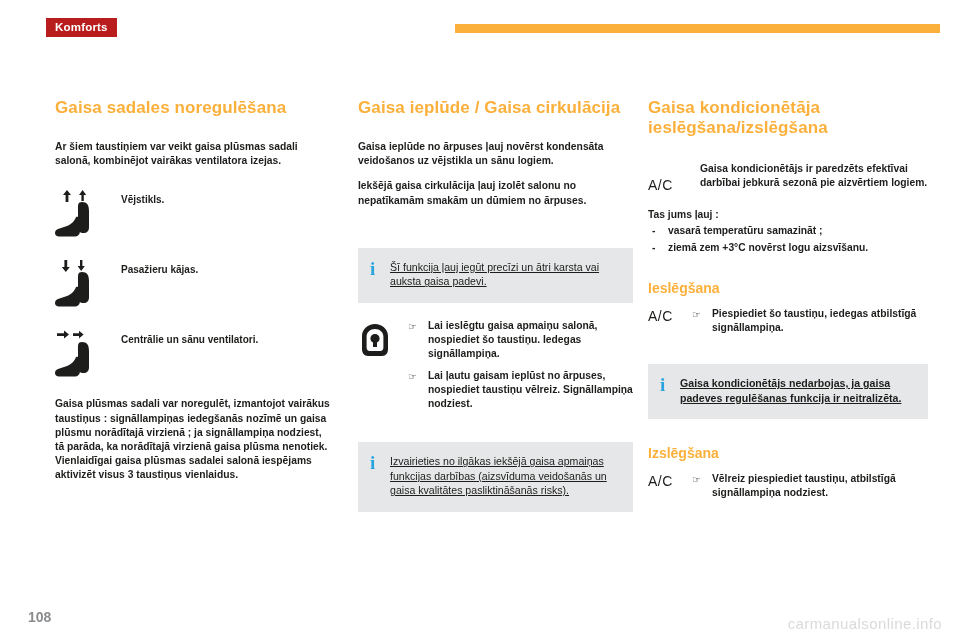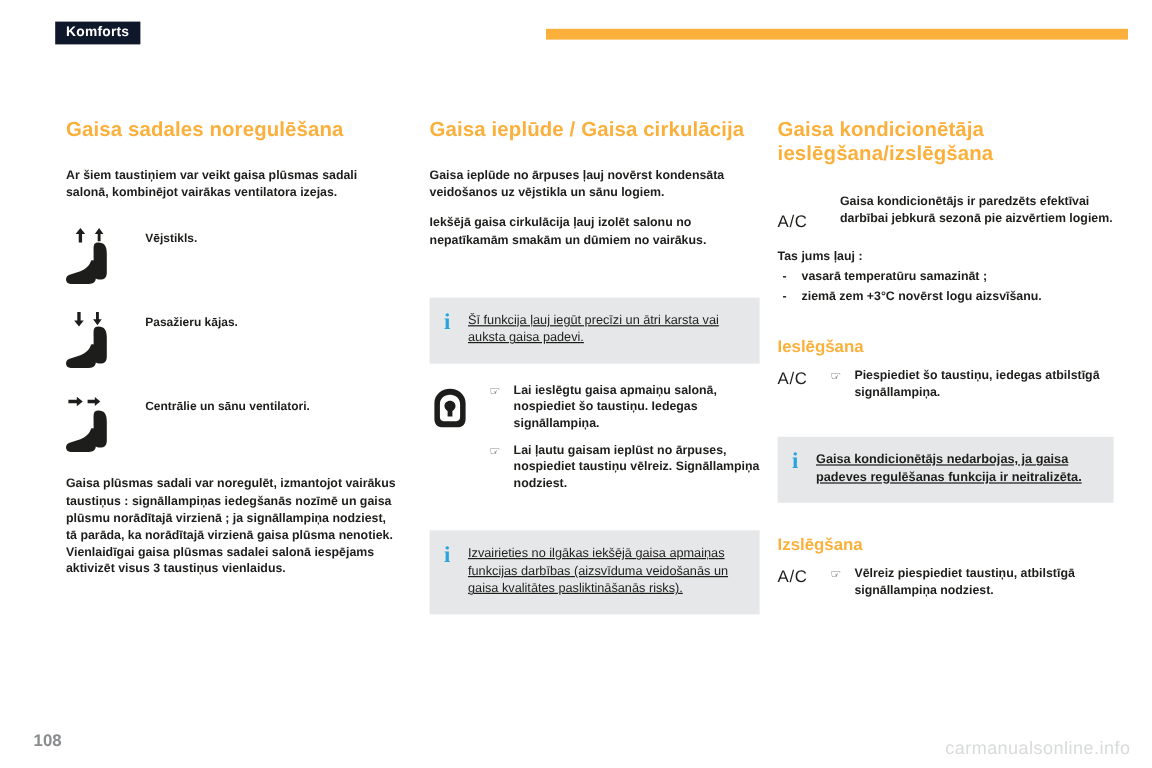--- a/index.html
+++ b/index.html
@@ -20,21 +20,21 @@
   .page-header {
     position: absolute;
     top: 0; left: 0;
     width: 960px;
     height: 52px;
   }
   .header-tab {
     position: absolute;
     left: 46px;
     top: 18px;
-    background: #0f172a;
+    background: #b91c1c;
     color: #ffffff;
     font-size: 11.5px;
     font-weight: bold;
     letter-spacing: .2px;
     padding: 3px 9px 4px 9px;
     line-height: 12px;
   }
   .header-rule {
     position: absolute;
     left: 455px;
@@ -275,21 +275,21 @@
       </div>
       <div class="icon-label">Centrālie un sānu ventilatori.</div>
     </div>
 
     <p class="body">Gaisa plūsmas sadali var noregulēt, izmantojot vairākus taustiņus : signāllampiņas iedegšanās nozīmē un gaisa plūsmu norādītajā virzienā ; ja signāllampiņa nodziest, tā parāda, ka norādītajā virzienā gaisa plūsma nenotiek. Vienlaidīgai gaisa plūsmas sadalei salonā iespējams aktivizēt visus 3 taustiņus vienlaidus.</p>
   </div>
 
   <div class="col col-2">
     <h1 class="sec-title">Gaisa ieplūde / Gaisa cirkulācija</h1>
     <p class="body">Gaisa ieplūde no ārpuses ļauj novērst kondensāta veidošanos uz vējstikla un sānu logiem.</p>
-    <p class="body">Iekšējā gaisa cirkulācija ļauj izolēt salonu no nepatīkamām smakām un dūmiem no vairākus.</p>
+    <p class="body">Iekšējā gaisa cirkulācija ļauj izolēt salonu no nepatīkamām smakām un dūmiem no ārpuses.</p>
 
     <div class="infobox" style="margin-top:40px;">
       <div class="bang">i</div>
       <div class="msg">Šī funkcija ļauj iegūt precīzi un ātri karsta vai auksta gaisa padevi.</div>
     </div>
 
     <div class="ptr-block">
       <div class="ptr-icon-slot">
         <svg width="34" height="34" viewBox="0 0 34 34">
           <g fill="#1d1d1b">

